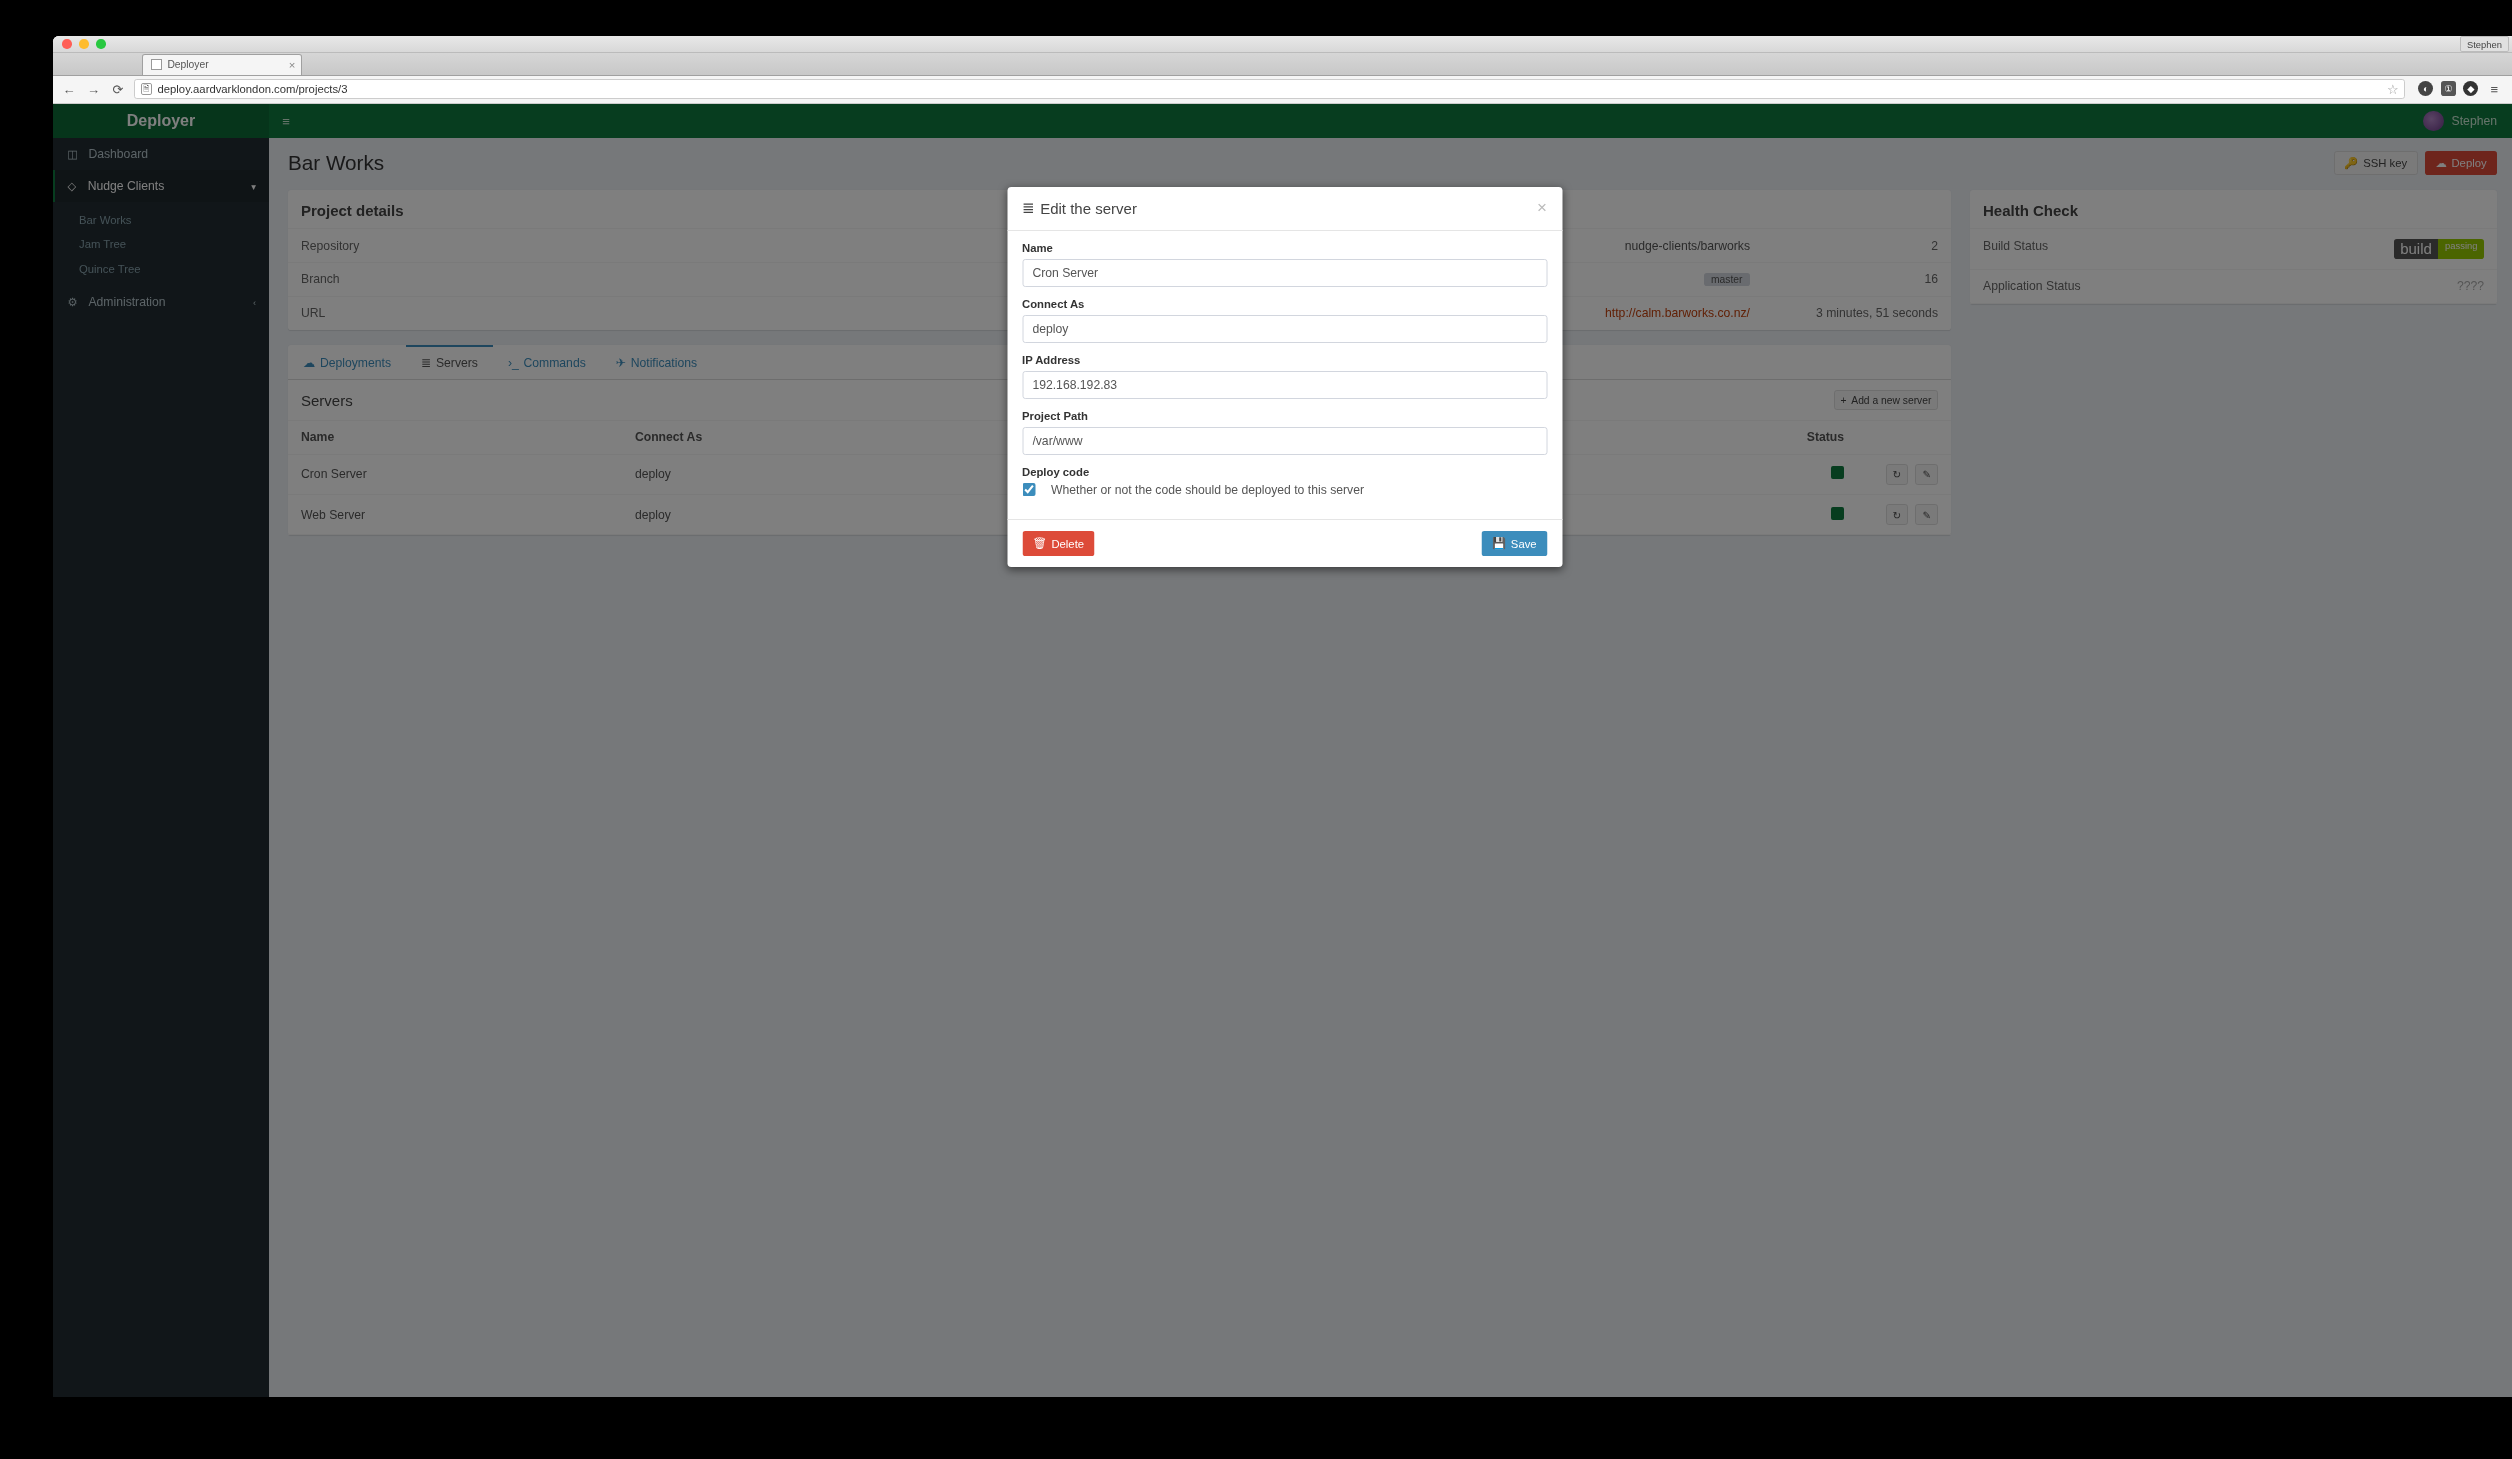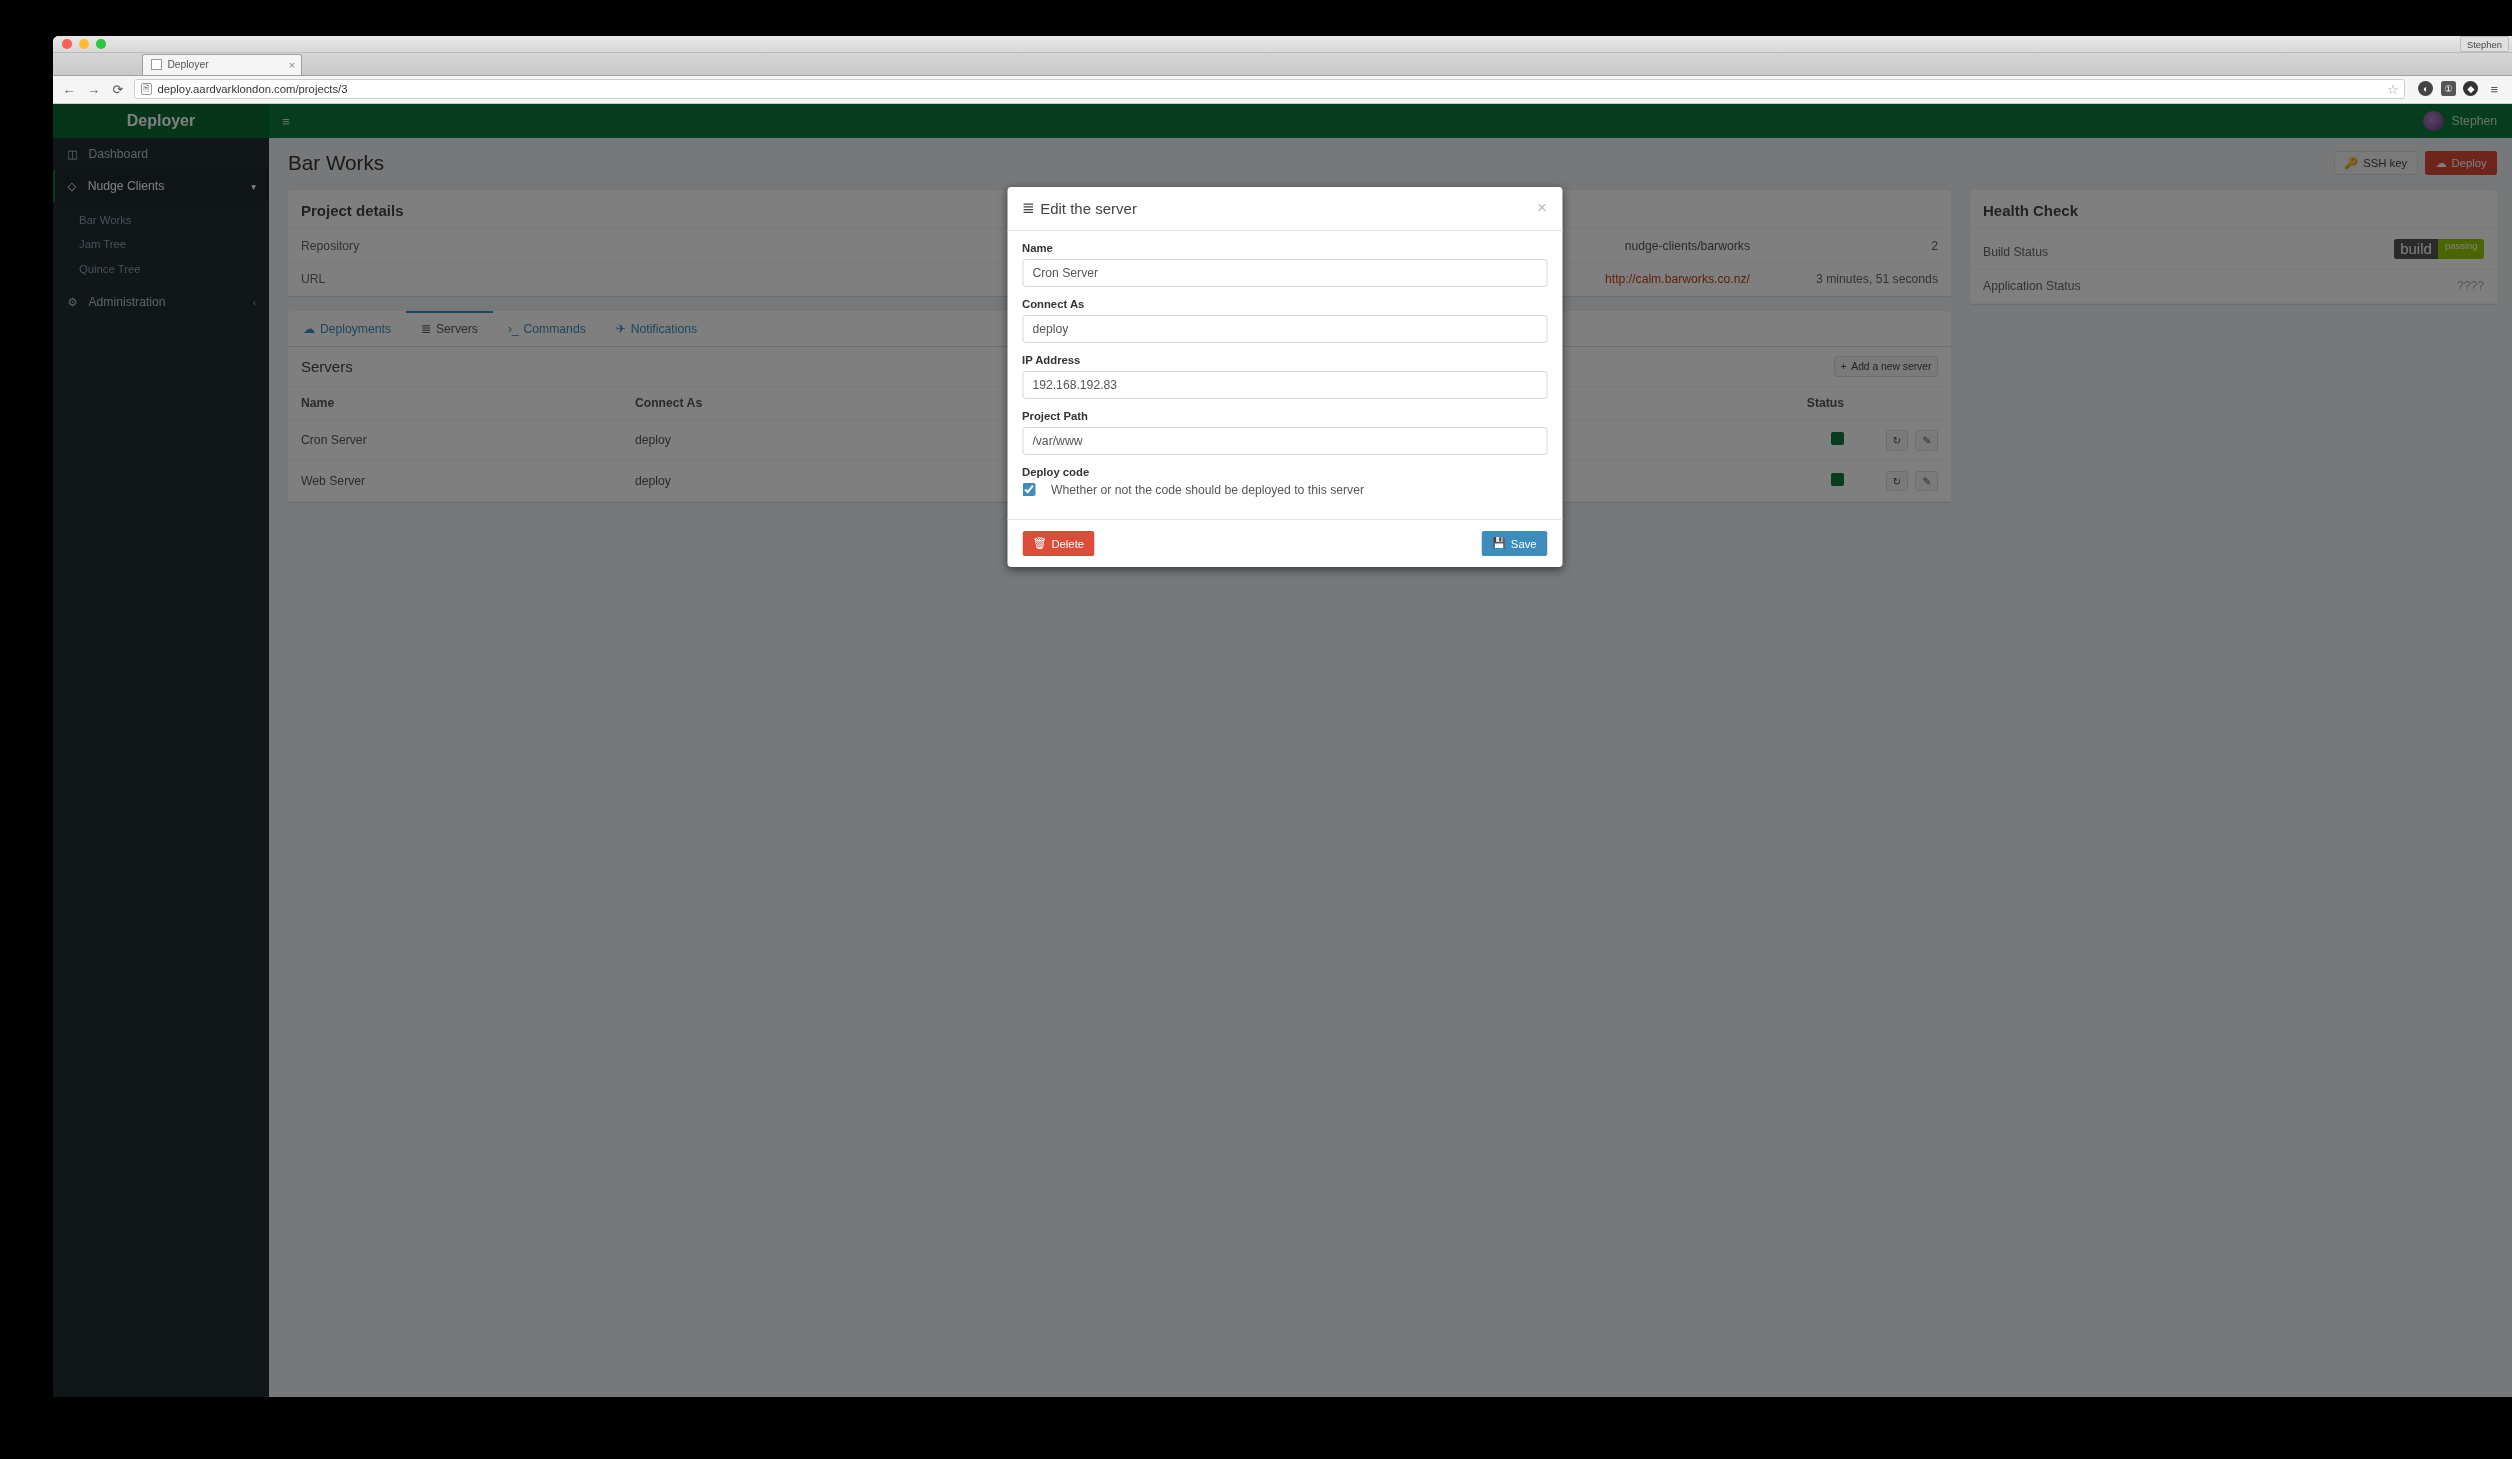--- a/index.html
+++ b/index.html
@@ -80,21 +80,21 @@
 .servers-title { font-size:15px; color:#444;}
 .add-server-btn { margin-left:auto;}
 
 table.srv { width:100%; border-collapse:collapse; font-size:12.2px;}
 table.srv th { text-align:left; padding:9.4px 13px; color:#555; font-weight:600; border-bottom:0.9px solid #f4f4f4;}
 table.srv td { padding:9.4px 13px; border-bottom:0.9px solid #f4f4f4; color:#555;}
 .status-pill { display:inline-block; width:13px; height:13px; background:#0f7a3f; border-radius:1.9px;}
 .row-actions { text-align:right;}
 .icon-btn { display:inline-flex; width:22.6px; height:20.7px; align-items:center; justify-content:center; border:0.9px solid #ddd; background:#f4f4f4; color:#555; border-radius:2.8px; margin-left:3.8px; font-size:10.3px; cursor:pointer;}
 
-.health-row { display:flex; padding:9.4px 13px; border-bottom:0.9px solid #f4f4f4; font-size:12.2px;align-items:flex-end;}
+.health-row { display:flex; padding:9.4px 13px; border-bottom:0.9px solid #f4f4f4; font-size:12.2px;}
 .health-label { flex:1; color:#666;}
 .badge-build { display:inline-flex;}
 .badge-build span:first-child { background:#555; color:#fff; padding:1.9px 6.6px; font-size:15px; border-radius:2.8px 0 0 2.8px;}
 .badge-build span:last-child { background:#97ca00; color:#fff; padding:1.9px 6.6px; font-size:9.4px; border-radius:0 2.8px 2.8px 0;}
 .unknown { color:#aaa;}
 
 
 .overlay { position:absolute; left:0; right:0; top:0; bottom:0; background:rgba(0,0,0,0.5);}
 .modal { position:absolute; left:50%; top:83px; transform:translateX(-50%); width:555px; background:#fff; border-radius:3.8px; box-shadow:0 2.8px 8.5px rgba(0,0,0,.5);}
 .modal-header { padding:11.3px 15px; border-bottom:0.9px solid #e5e5e5; display:flex; align-items:center;}
@@ -201,20 +201,25 @@
 
             <div class="box">
               <div class="box-header">
                   <div class="box-title">Project details</div>
                 </div>
               <div class="box-body">
                 <div class="detail-row">
                   <div class="detail-label">Repository</div>
                   <div class="detail-val">nudge-clients/barworks</div>
                   <div class="detail-val2">2</div>
+                </div>
+                <div class="detail-row">
+                  <div class="detail-label">Branch</div>
+                  <div class="detail-val"><span class="badge-branch">master</span></div>
+                  <div class="detail-val2">16</div>
                 </div>
                 <div class="detail-row">
                   <div class="detail-label">URL</div>
                   <div class="detail-val"><a>http://calm.barworks.co.nz/</a></div>
                   <div class="detail-val2">3 minutes, 51 seconds</div>
                 </div>
               </div>
             </div>
 
             <div class="nav-tabs">

